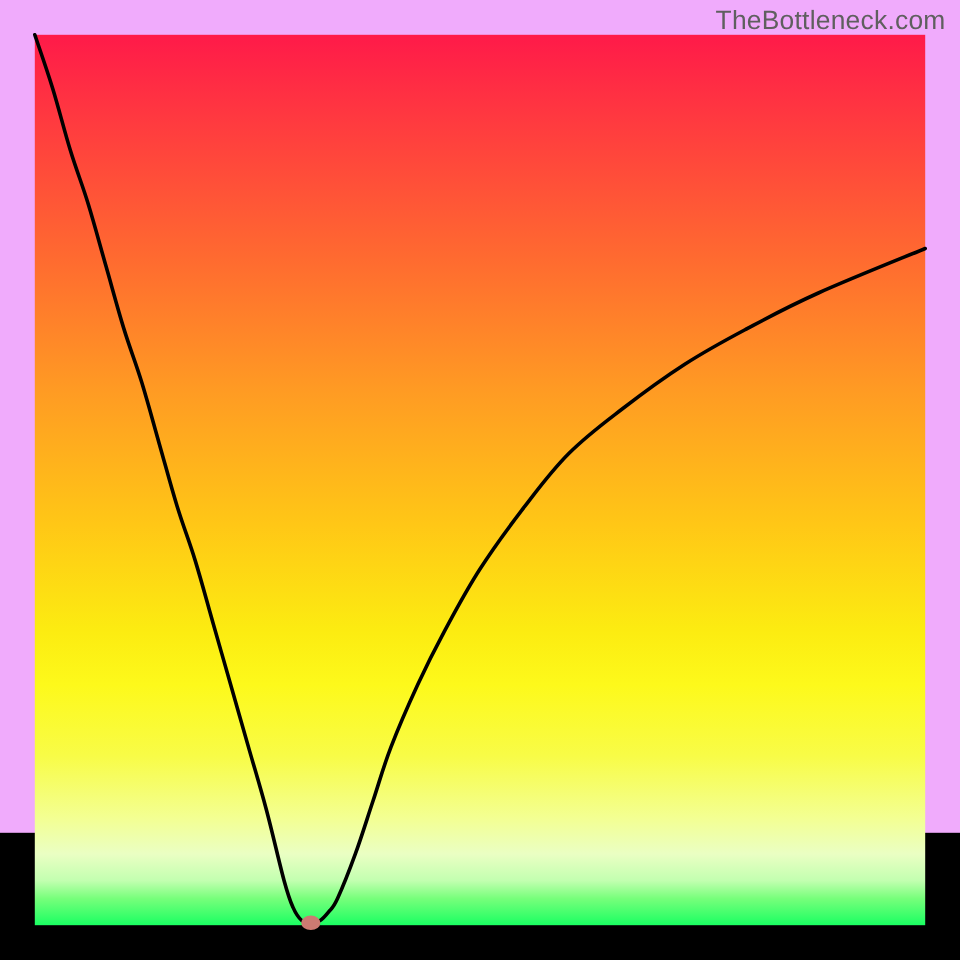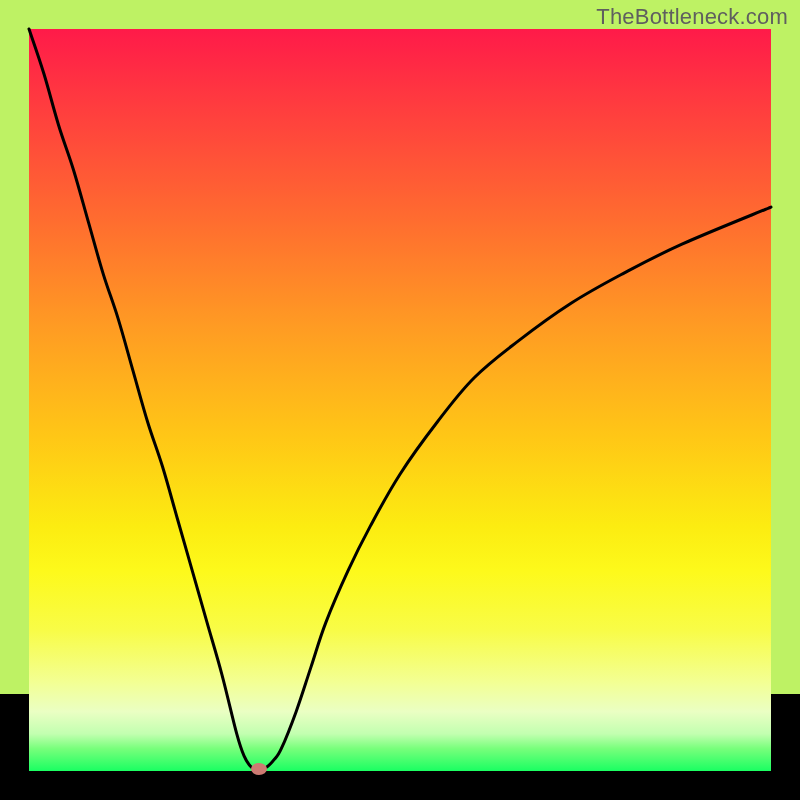--- a/index.html
+++ b/index.html
@@ -8,21 +8,21 @@
     width: 800px;
     height: 800px;
     overflow: hidden;
     background: #000;
     font-family: Arial, Helvetica, sans-serif;
   }
   .frame {
     position: relative;
     width: 800px;
     height: 694px;
-    background: #bef264;
+    background: #f0abfc;
   }
   .plot-area {
     position: absolute;
     left: 29px;
     top: 29px;
     width: 742px;
     height: 742px;
     
     background: linear-gradient(
       to bottom,

